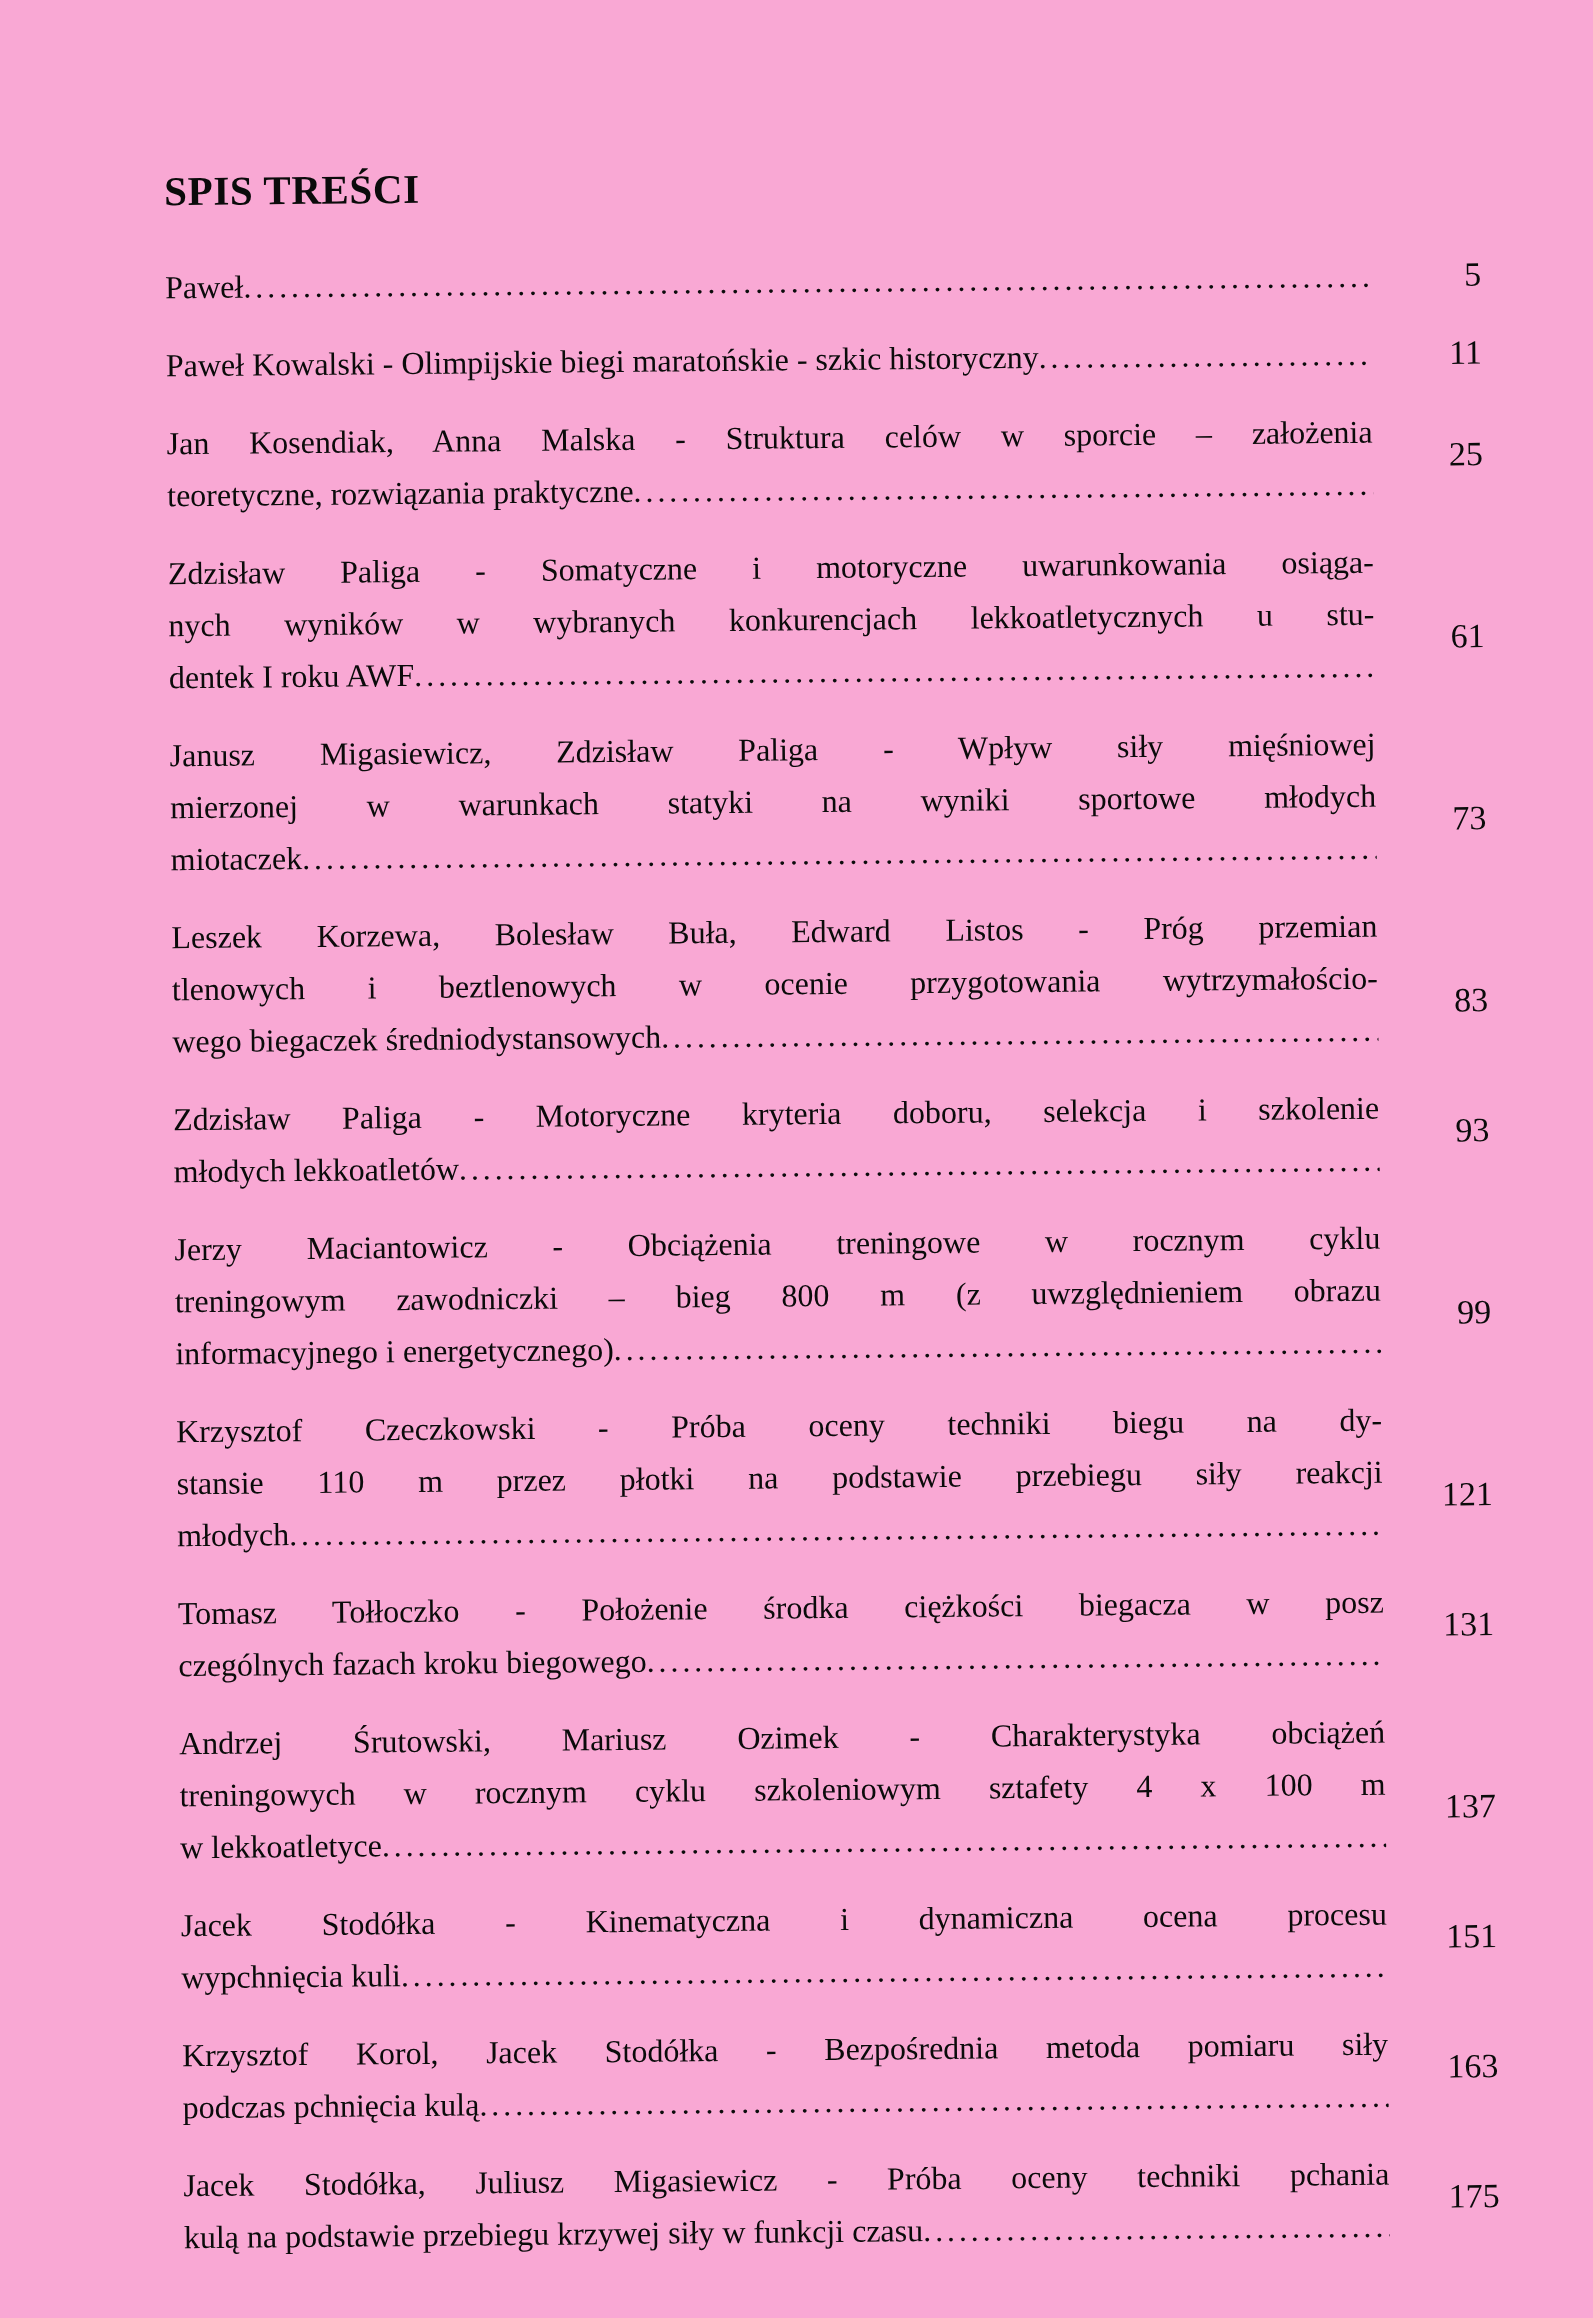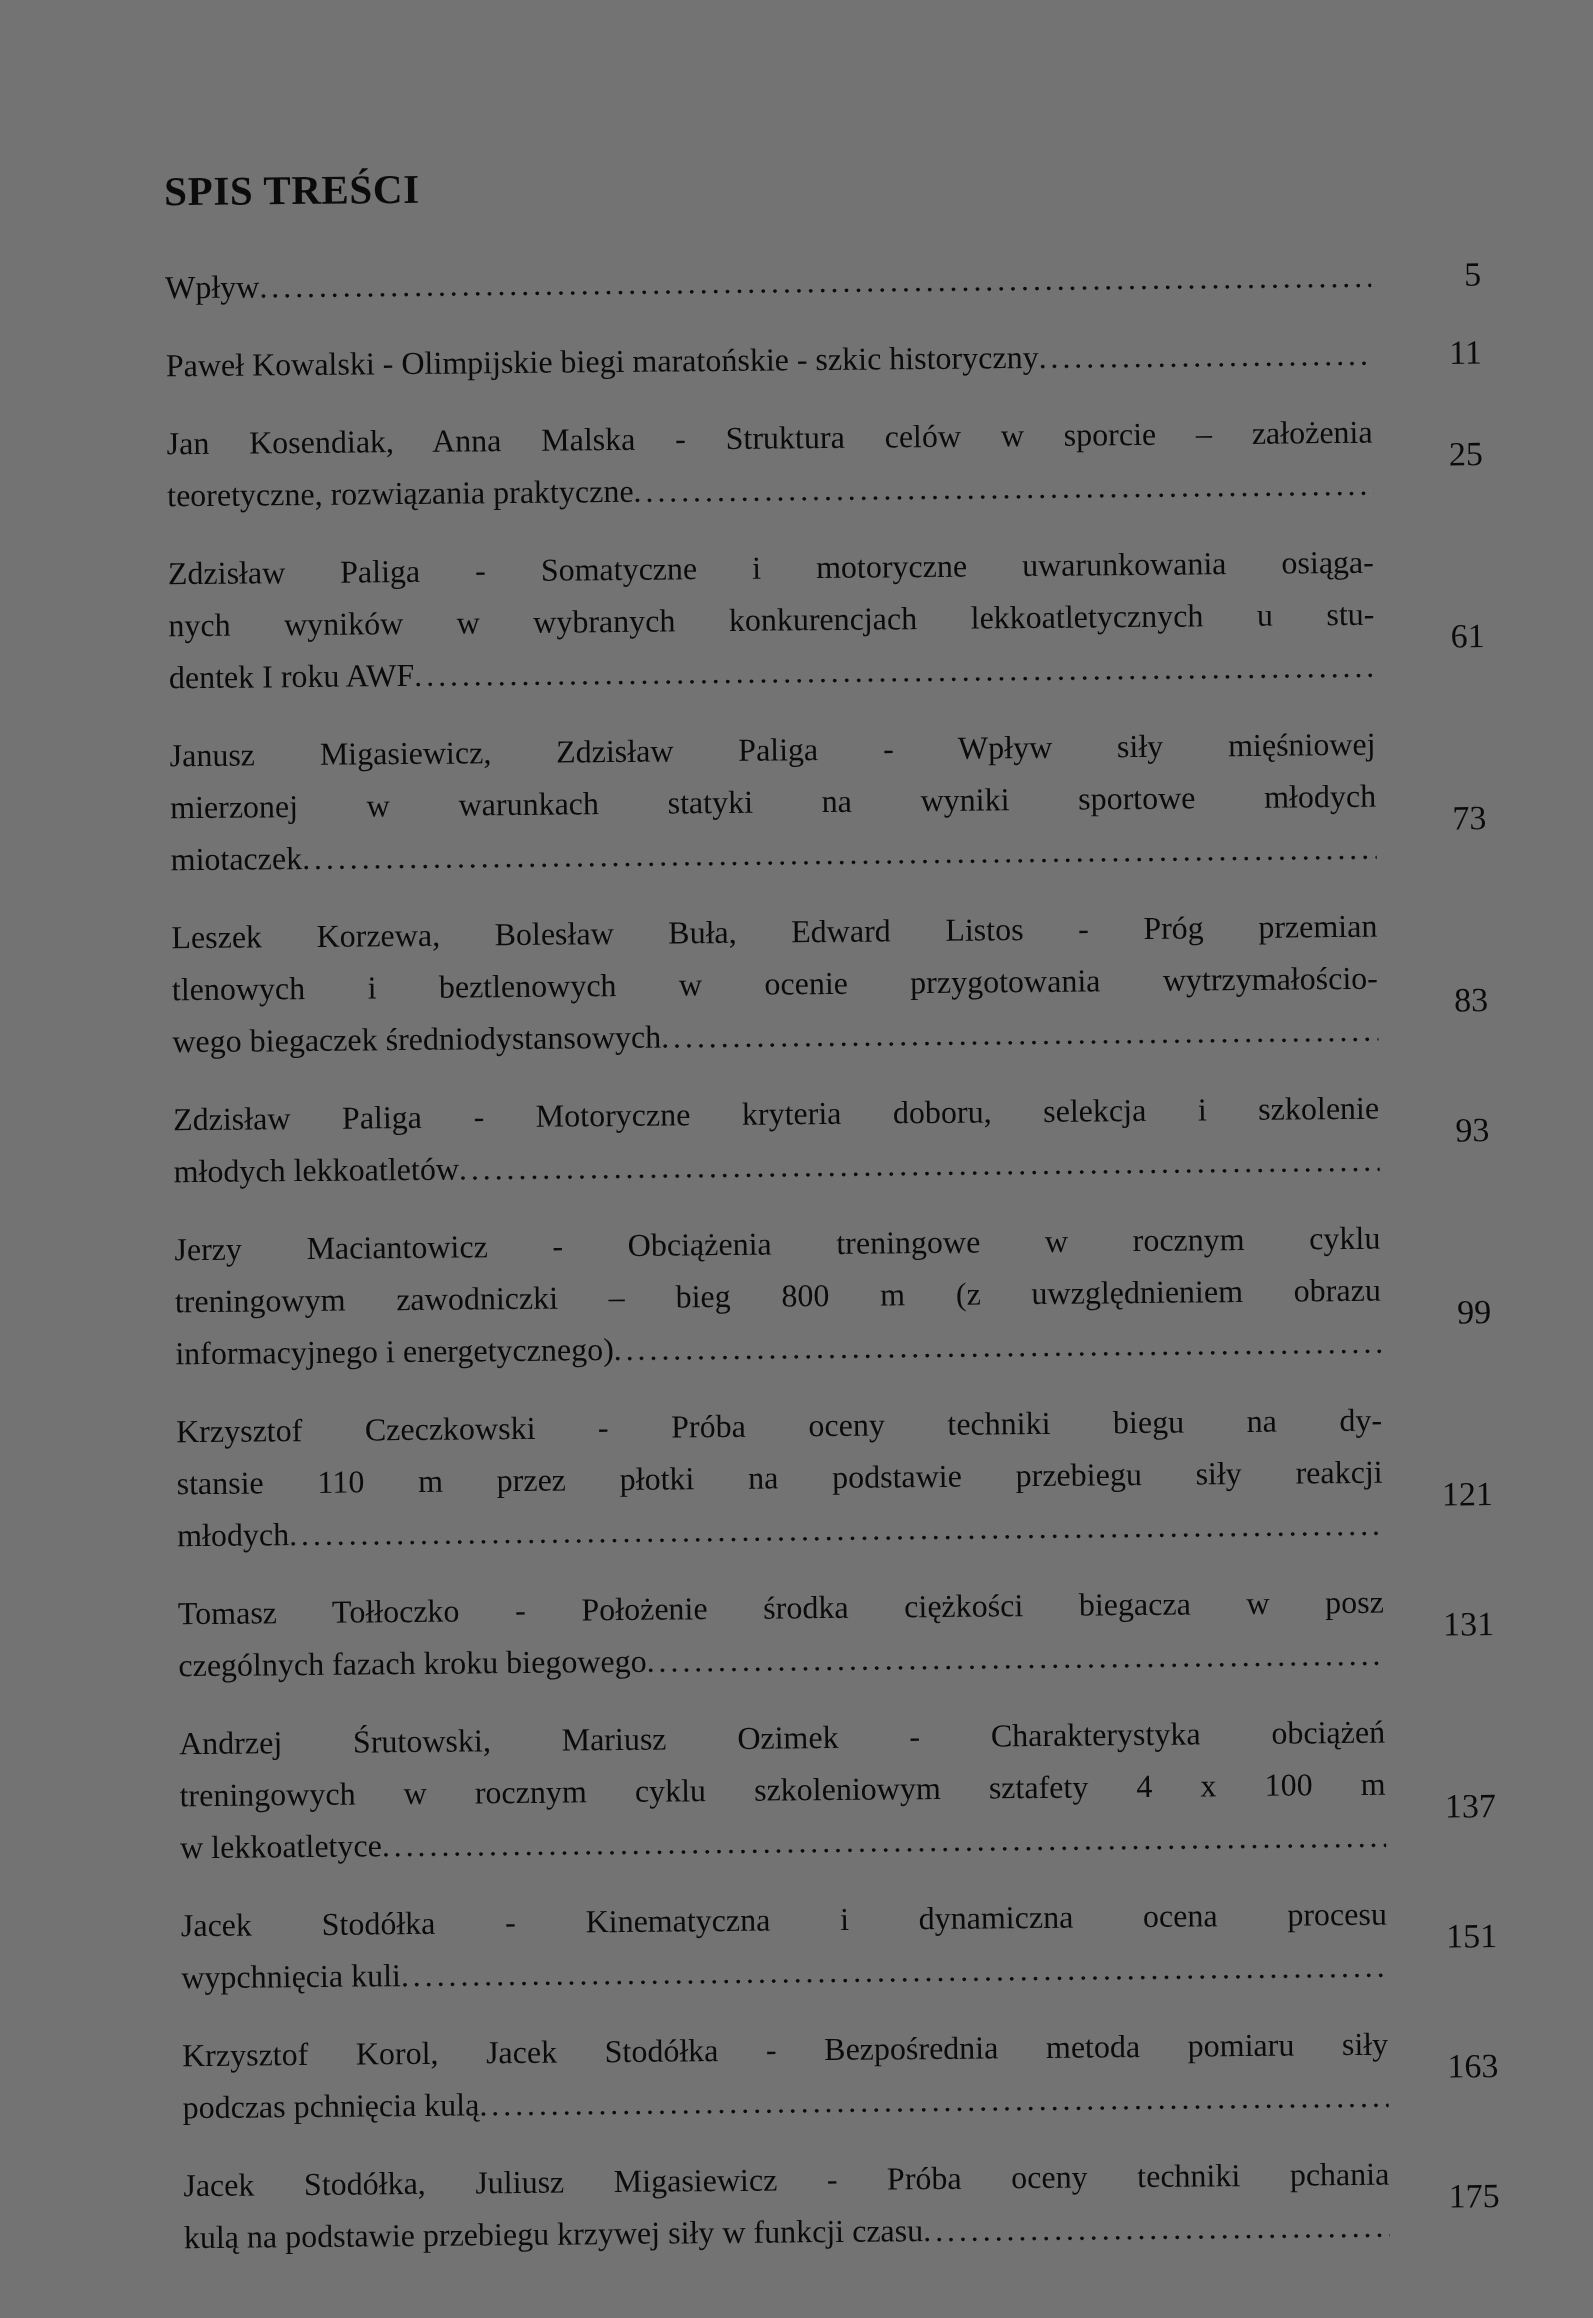--- a/index.html
+++ b/index.html
@@ -4,21 +4,21 @@
 <style>
   html, body {
     margin: 0;
     padding: 0;
     background: #ffffff;
   }
   .page {
     position: relative;
     width: 1593px;
     height: 2319px;
-    background: #737373;
+    background: #f9a8d4;
     overflow: hidden;
     color: #0b0b0b;
     font-family: "Liberation Serif", "DejaVu Serif", serif;
   }
   .sheet {
     position: absolute;
     top: 165px;
     left: 164px;
     width: 1316px;              
     transform: rotate(-0.55deg);
@@ -80,21 +80,21 @@
 </head>
 <body>
 
 <div class="page">
   <div class="sheet">
     <h1 class="title">SPIS TREŚCI</h1>
     <div class="toc" id="toc">
   <div class="entry">
     <div class="entry-text">
             <div class="line last">
-              <span class="txt">Wpływ</span>
+              <span class="txt">Paweł</span>
               <span class="dots"></span>
             </div>
           </div>
     <div class="num">5</div>
   </div>
 
   <div class="entry">
     <div class="entry-text">
             <div class="line last">
               <span class="txt">Paweł Kowalski - Olimpijskie biegi maratońskie - szkic historyczny</span>

